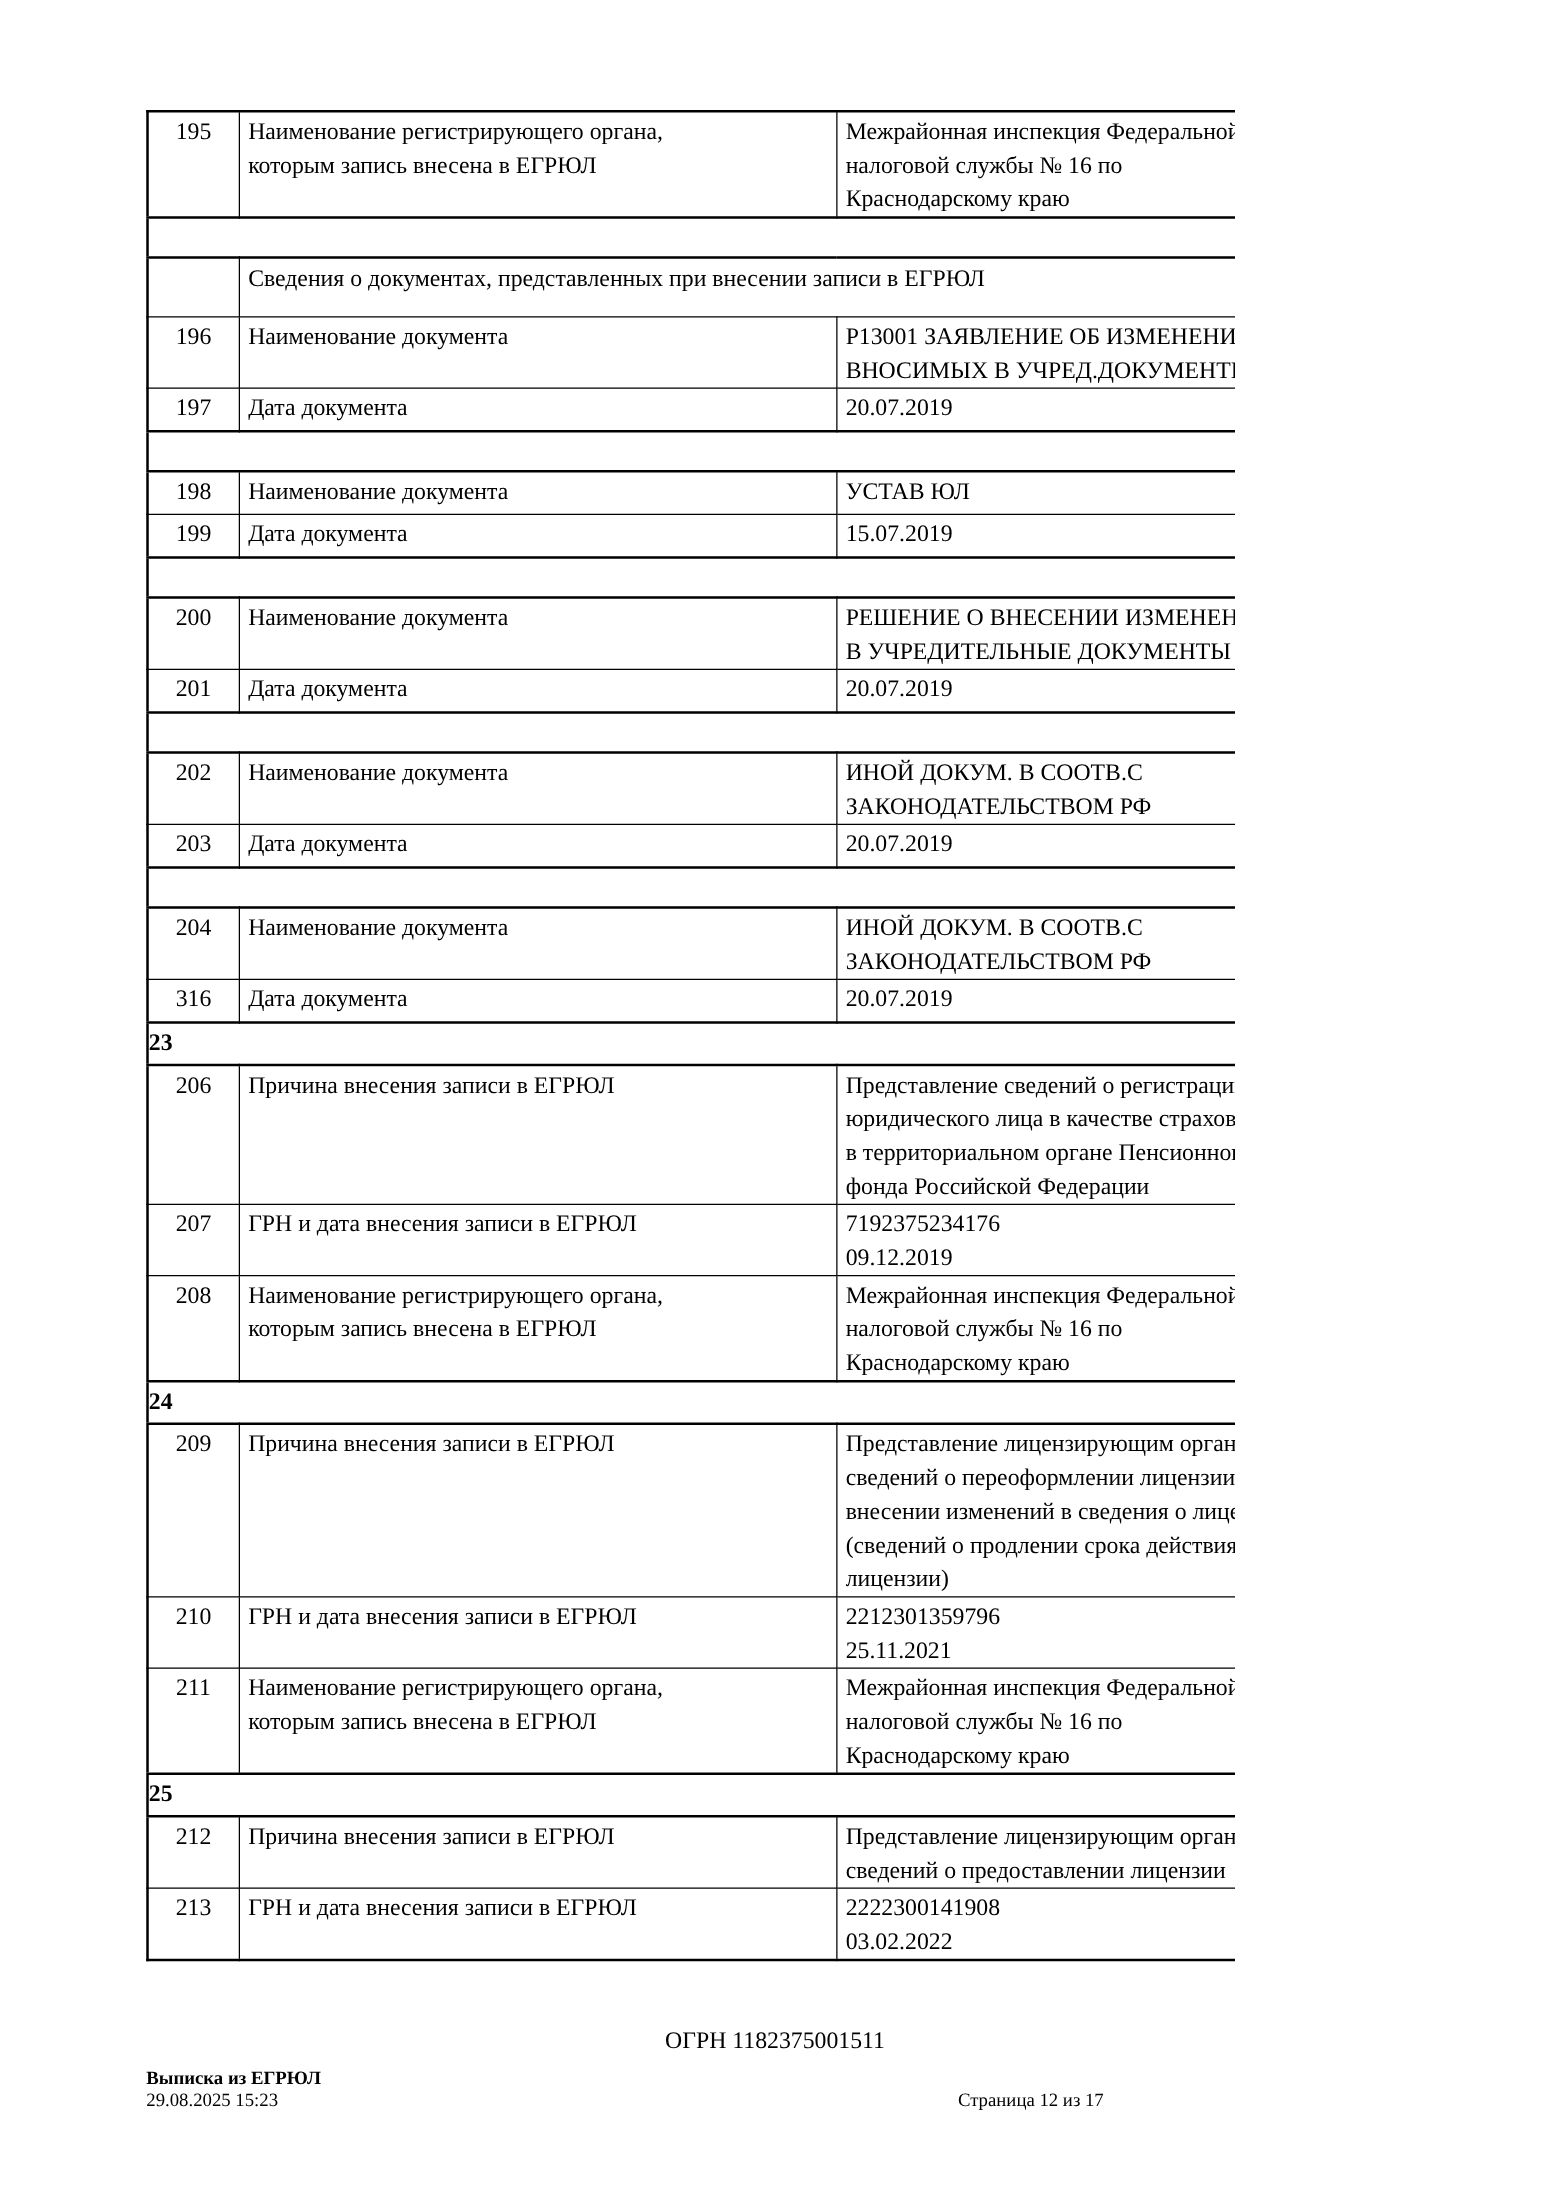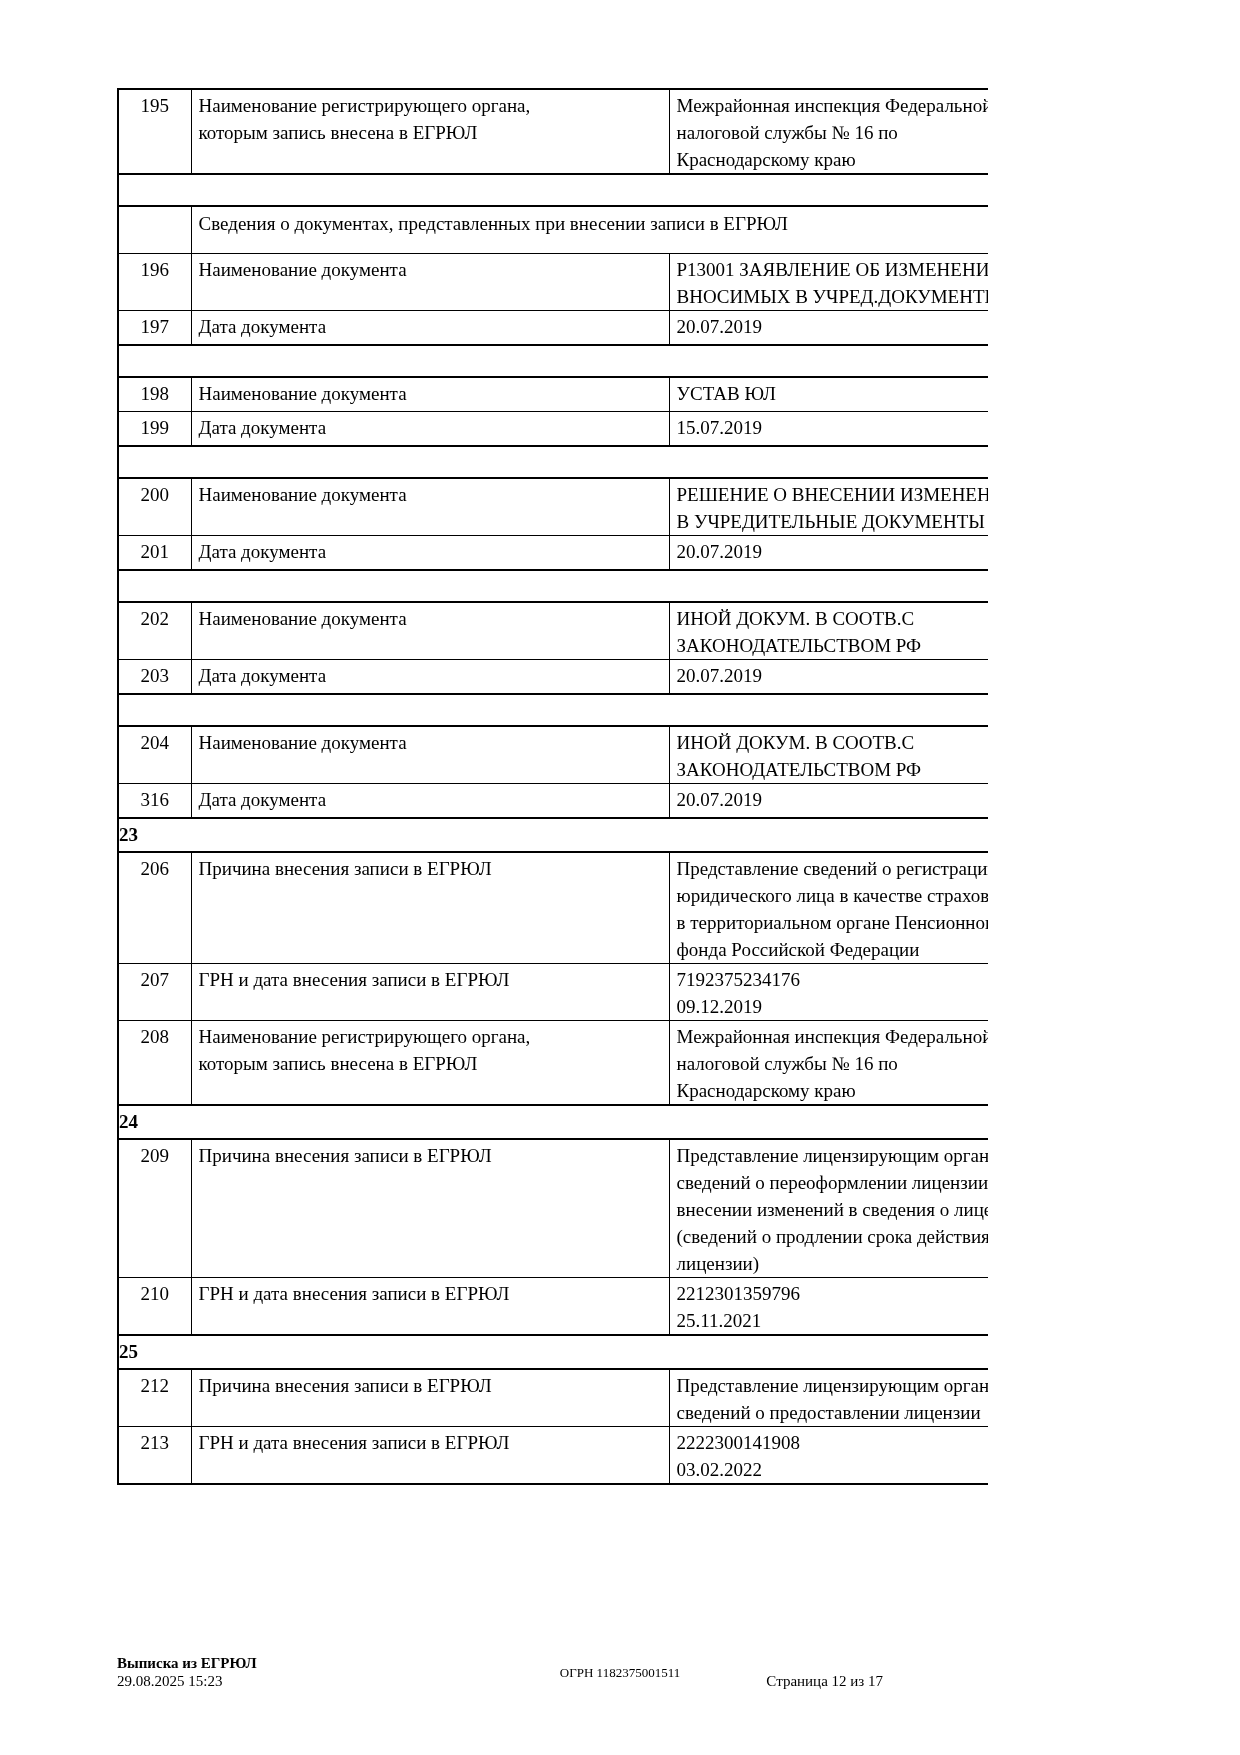--- a/index.html
+++ b/index.html
@@ -74,24 +74,24 @@
   .footer-timestamp {
     position: absolute;
     left: 117px;
     top: 1672px;
     font-size: 15px;
     line-height: 18px;
   }
   .footer-ogrn {
     position: absolute;
     left: 0;
-    top: 1664px;
+    top: 1624px;
     width: 1240px;
     text-align: center;
-    font-size: 13px;
+    font-size: 19px;
     line-height: 18px;
   }
   .footer-page {
     position: absolute;
     right: 105px;
     top: 1672px;
     font-size: 15px;
     line-height: 18px;
     text-align: right;
   }
@@ -225,20 +225,28 @@
 внесении изменений в сведения о лицензии
 (сведений о продлении срока действия
 лицензии)</td>
         </tr>
         <tr class="record">
           <td class="num">210</td>
           <td class="label">ГРН и дата внесения записи в ЕГРЮЛ</td>
           <td class="value">2212301359796
 25.11.2021</td>
         </tr>
+        <tr class="record">
+          <td class="num">211</td>
+          <td class="label">Наименование регистрирующего органа,
+которым запись внесена в ЕГРЮЛ</td>
+          <td class="value">Межрайонная инспекция Федеральной
+налоговой службы № 16 по
+Краснодарскому краю</td>
+        </tr>
         <tr class="section">
           <td colspan="3">25</td>
         </tr>
         <tr class="record">
           <td class="num">212</td>
           <td class="label">Причина внесения записи в ЕГРЮЛ</td>
           <td class="value">Представление лицензирующим органом
 сведений о предоставлении лицензии</td>
         </tr>
         <tr class="record">

